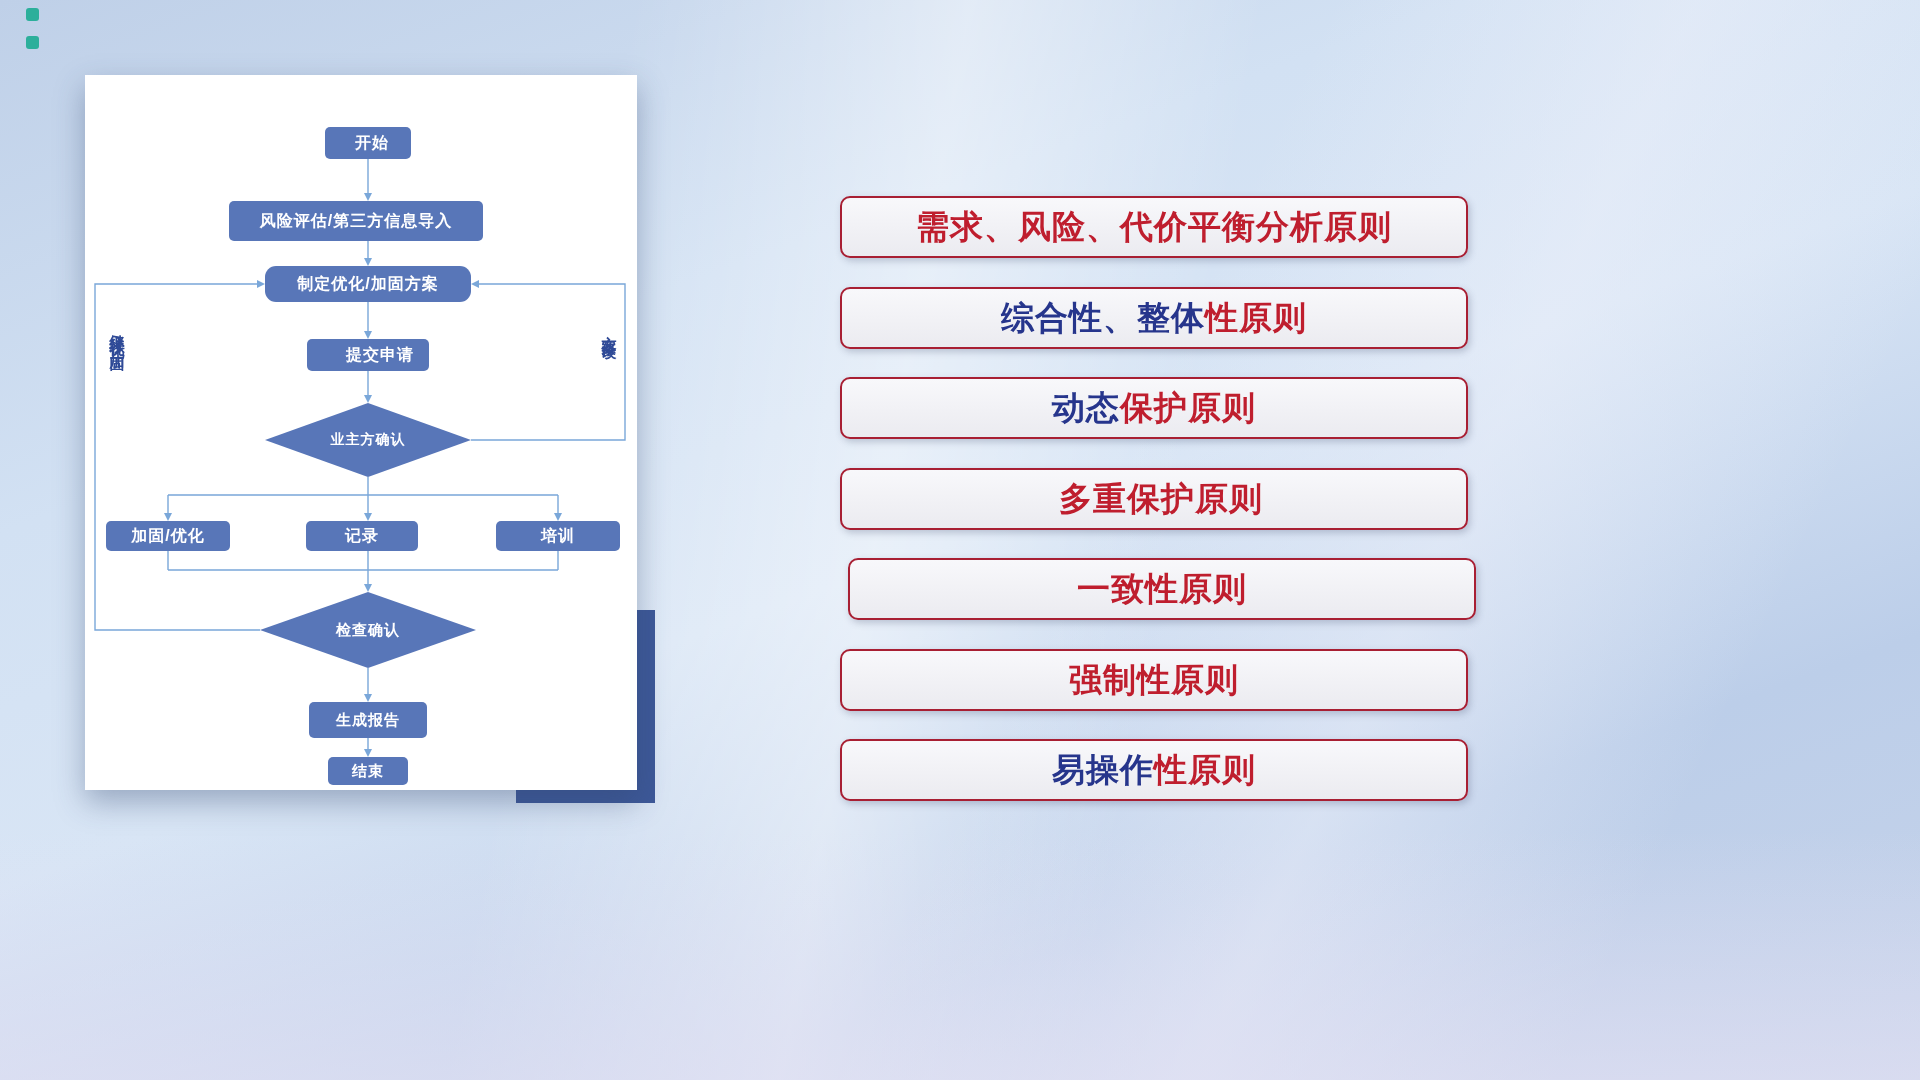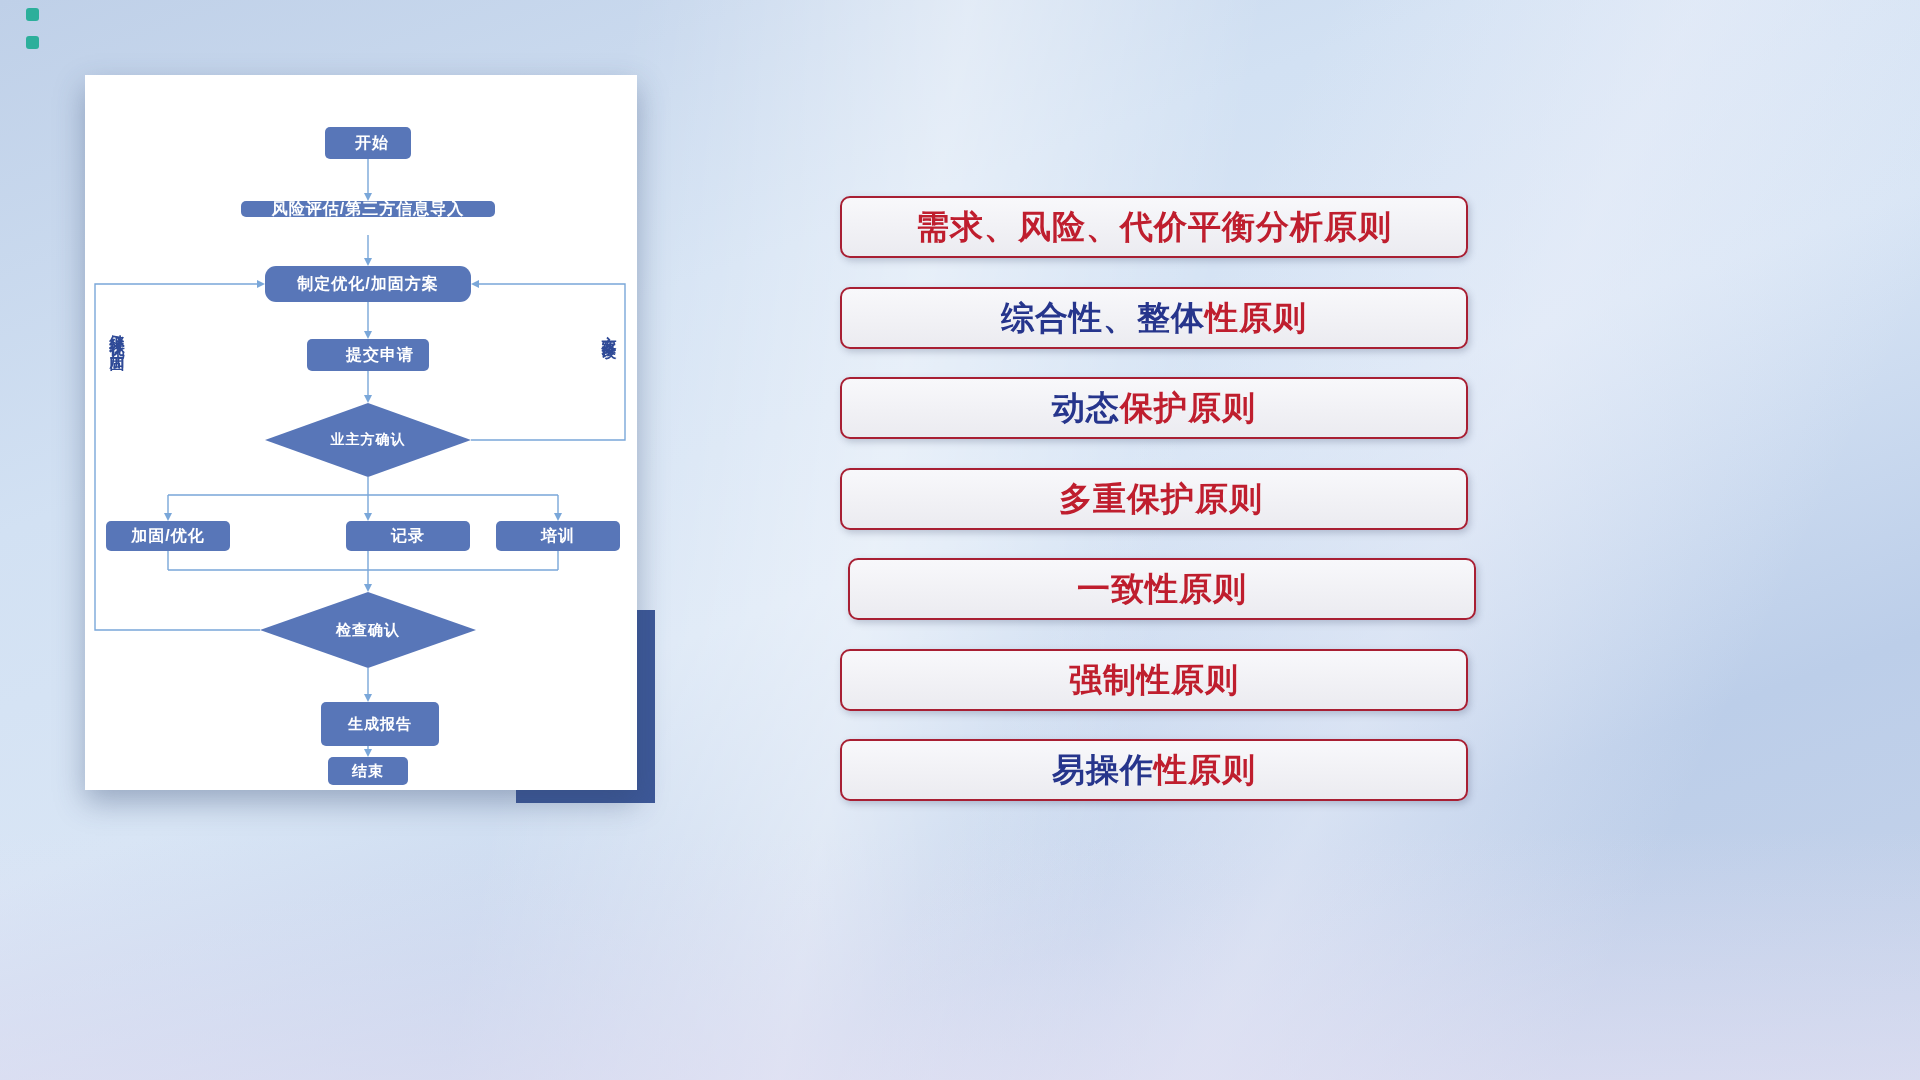--- a/index.html
+++ b/index.html
@@ -85,29 +85,29 @@
         <polygon points="469,438 477,438 473,446"></polygon>
         <polygon points="279,509 287,509 283,517"></polygon>
         <polygon points="279,619 287,619 283,627"></polygon>
         <polygon points="279,674 287,674 283,682"></polygon>
         <polygon points="394,205 394,213 386,209"></polygon>
         <polygon points="172,205 172,213 180,209"></polygon>
       </g>
     </svg>
 
     <div class="node" style="left:240px;top:52px;width:86px;height:32px;padding-left:8px;">开始</div>
-    <div class="node" style="left:156px;top:126px;width:254px;height:16px;">风险评估/第三方信息导入</div>
+    <div class="node" style="left:144px;top:126px;width:254px;height:40px;">风险评估/第三方信息导入</div>
     <div class="node" style="left:180px;top:191px;width:206px;height:36px;border-radius:11px;">制定优化/加固方案</div>
     <div class="node" style="left:222px;top:264px;width:122px;height:32px;padding-left:24px;">提交申请</div>
     <div class="diamond" style="left:180px;top:328px;width:206px;height:74px;">业主方确认</div>
     <div class="node" style="left:21px;top:446px;width:124px;height:30px;">加固/优化</div>
-    <div class="node" style="left:221px;top:446px;width:124px;height:30px;margin-left:40px;">记录</div>
+    <div class="node" style="left:221px;top:446px;width:112px;height:30px;">记录</div>
     <div class="node" style="left:411px;top:446px;width:124px;height:30px;">培训</div>
     <div class="diamond" style="left:175px;top:517px;width:216px;height:76px;font-size:15px;">检查确认</div>
-    <div class="node small" style="left:236px;top:627px;width:118px;height:44px;">生成报告</div>
+    <div class="node small" style="left:224px;top:627px;width:118px;height:36px;">生成报告</div>
     <div class="node small" style="left:243px;top:682px;width:80px;height:28px;">结束</div>
 
     <div class="vlabel" style="left:22px;top:248px;height:140px;">继续优化/加固</div>
     <div class="vlabel" style="left:514px;top:248px;height:100px;">方案修改</div>
   </div>
 
 
   <div class="principle-box pb0">
     <span class="principle-label"><span class="tone-crimson">需求、风险、代价平衡分析原则</span></span>
   </div>

